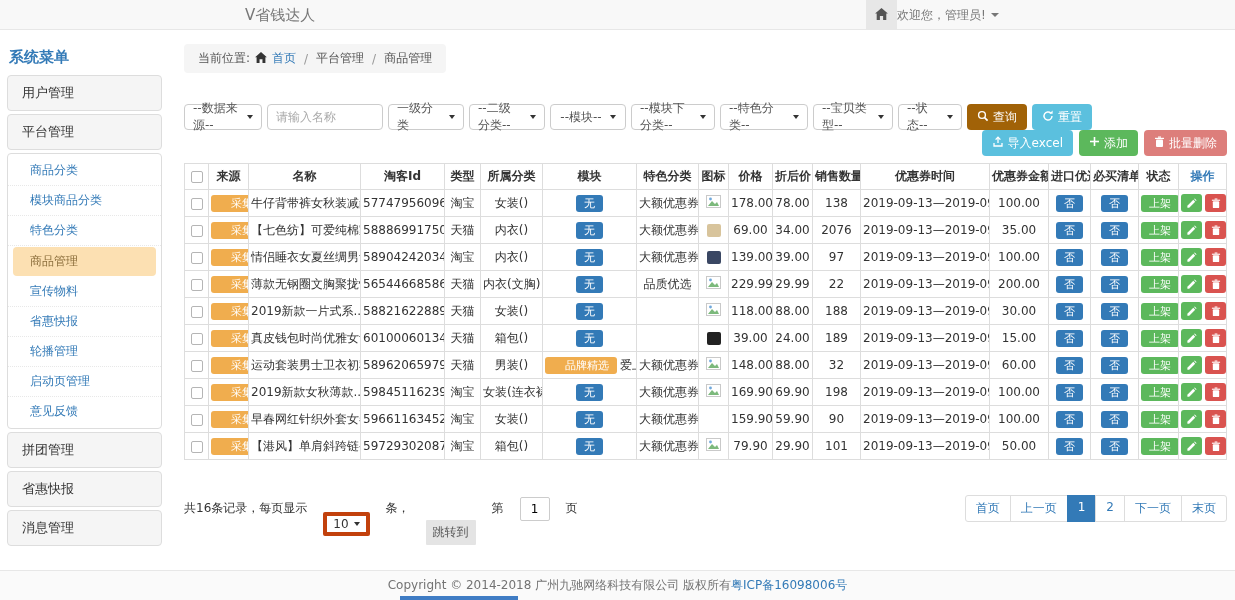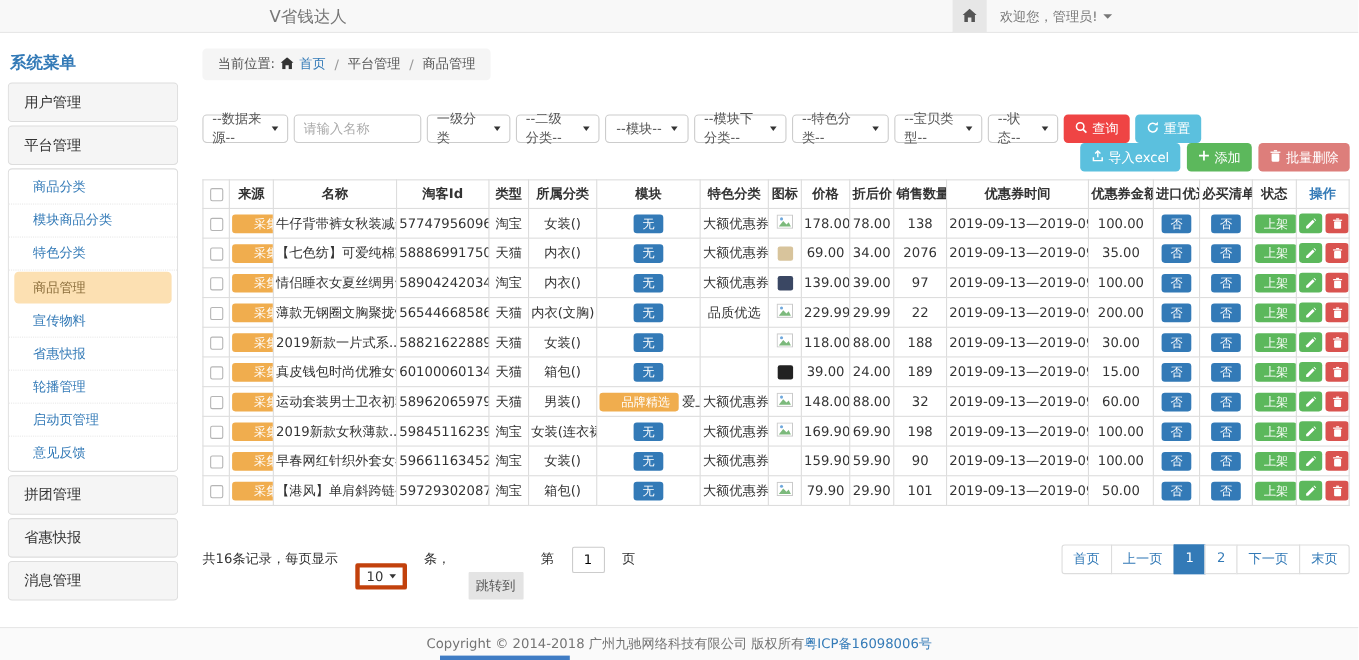--- a/index.html
+++ b/index.html
@@ -4,21 +4,21 @@
 <style>
   * { margin:0; padding:0; box-sizing:border-box; }
   html,body { width:1235px; height:600px; overflow:hidden; background:#fff;
     font-family:"DejaVu Sans","Liberation Sans",sans-serif; font-size:12px; color:#333; position:relative; }
 
   
   .topbar { position:relative; height:30px; background:#f8f8f8; border-bottom:1px solid #e7e7e7; }
   .brand { position:absolute; left:245px; top:6px; font-size:15px; color:#777; }
   .topbar-right { position:absolute; left:866px; top:0; height:30px; display:flex; align-items:center; }
   .home-box { width:31px; height:30px; background:#e7e7e7; display:flex; align-items:center; justify-content:center; cursor:pointer; }
-  .welcome { margin-left:12px; color:#777; display:flex; align-items:center; gap:5px; cursor:pointer; }
+  .welcome { color:#777; display:flex; align-items:center; gap:5px; cursor:pointer; }
   .caret-down { width:0; height:0; border-left:4px solid transparent; border-right:4px solid transparent; border-top:4px solid #777; display:inline-block; }
 
   
   .page { display:flex; height:540px; }
   .sidebar { width:183px; margin:14px 0 0 7px; overflow:hidden; }
   .sb-title { color:#337ab7; font-size:15px; font-weight:bold; padding:4px 2px 8px; }
   .sb-header { background:#f5f5f5; border:1px solid #ddd; border-radius:4px; padding:8px 14px; margin-bottom:3px; font-size:13px; color:#333; cursor:pointer; }
   .sb-panel { background:#fff; border:1px solid #ddd; border-radius:4px; margin-bottom:3px; padding:2px 0; }
   .sb-link { padding:6px 0 6px 22px; color:#337ab7; border-bottom:1px dotted #e8e8e8; cursor:pointer; }
   .sb-link:last-child { border-bottom:none; }
@@ -32,21 +32,21 @@
   .breadcrumb .sep { color:#999; padding:0 3px; }
 
   
   .filter-bar { display:flex; gap:5px; margin-top:31px; align-items:center; }
   #filter-fields { display:contents; }
   .f-select { height:26px; border:1px solid #ccc; border-radius:4px; background:#fff; display:flex; align-items:center; justify-content:center; gap:8px; padding:0 8px; color:#555; cursor:pointer; }
   .f-select .caret { width:0; height:0; border-left:3.5px solid transparent; border-right:3.5px solid transparent; border-top:4px solid #333; }
   .f-input { height:26px; width:116px; border:1px solid #ccc; border-radius:4px; padding:0 8px; color:#555; font-size:12px; font-family:inherit; }
   .f-input::placeholder { color:#aaa; }
   .btn { height:26px; border:none; border-radius:4px; color:#fff; font-size:12px; font-family:inherit; display:inline-flex; align-items:center; gap:4px; padding:0 10px; cursor:pointer; }
-  .btn-primary { background:#ef4444; }
+  .btn-primary { background:#a16207; }
   .btn-info { background:#5bc0de; }
   .btn-success { background:#5cb85c; }
   .btn-danger-soft { background:#dd7e7b; }
 
   
   .actions { display:flex; justify-content:flex-end; gap:6px; }
 
   
   table { width:100%; border-collapse:collapse; table-layout:fixed; margin-top:7px; }
   th, td { border:1px solid #ddd; text-align:center; padding:4px 2px; font-size:12px; overflow:hidden; white-space:nowrap; height:26px; }

